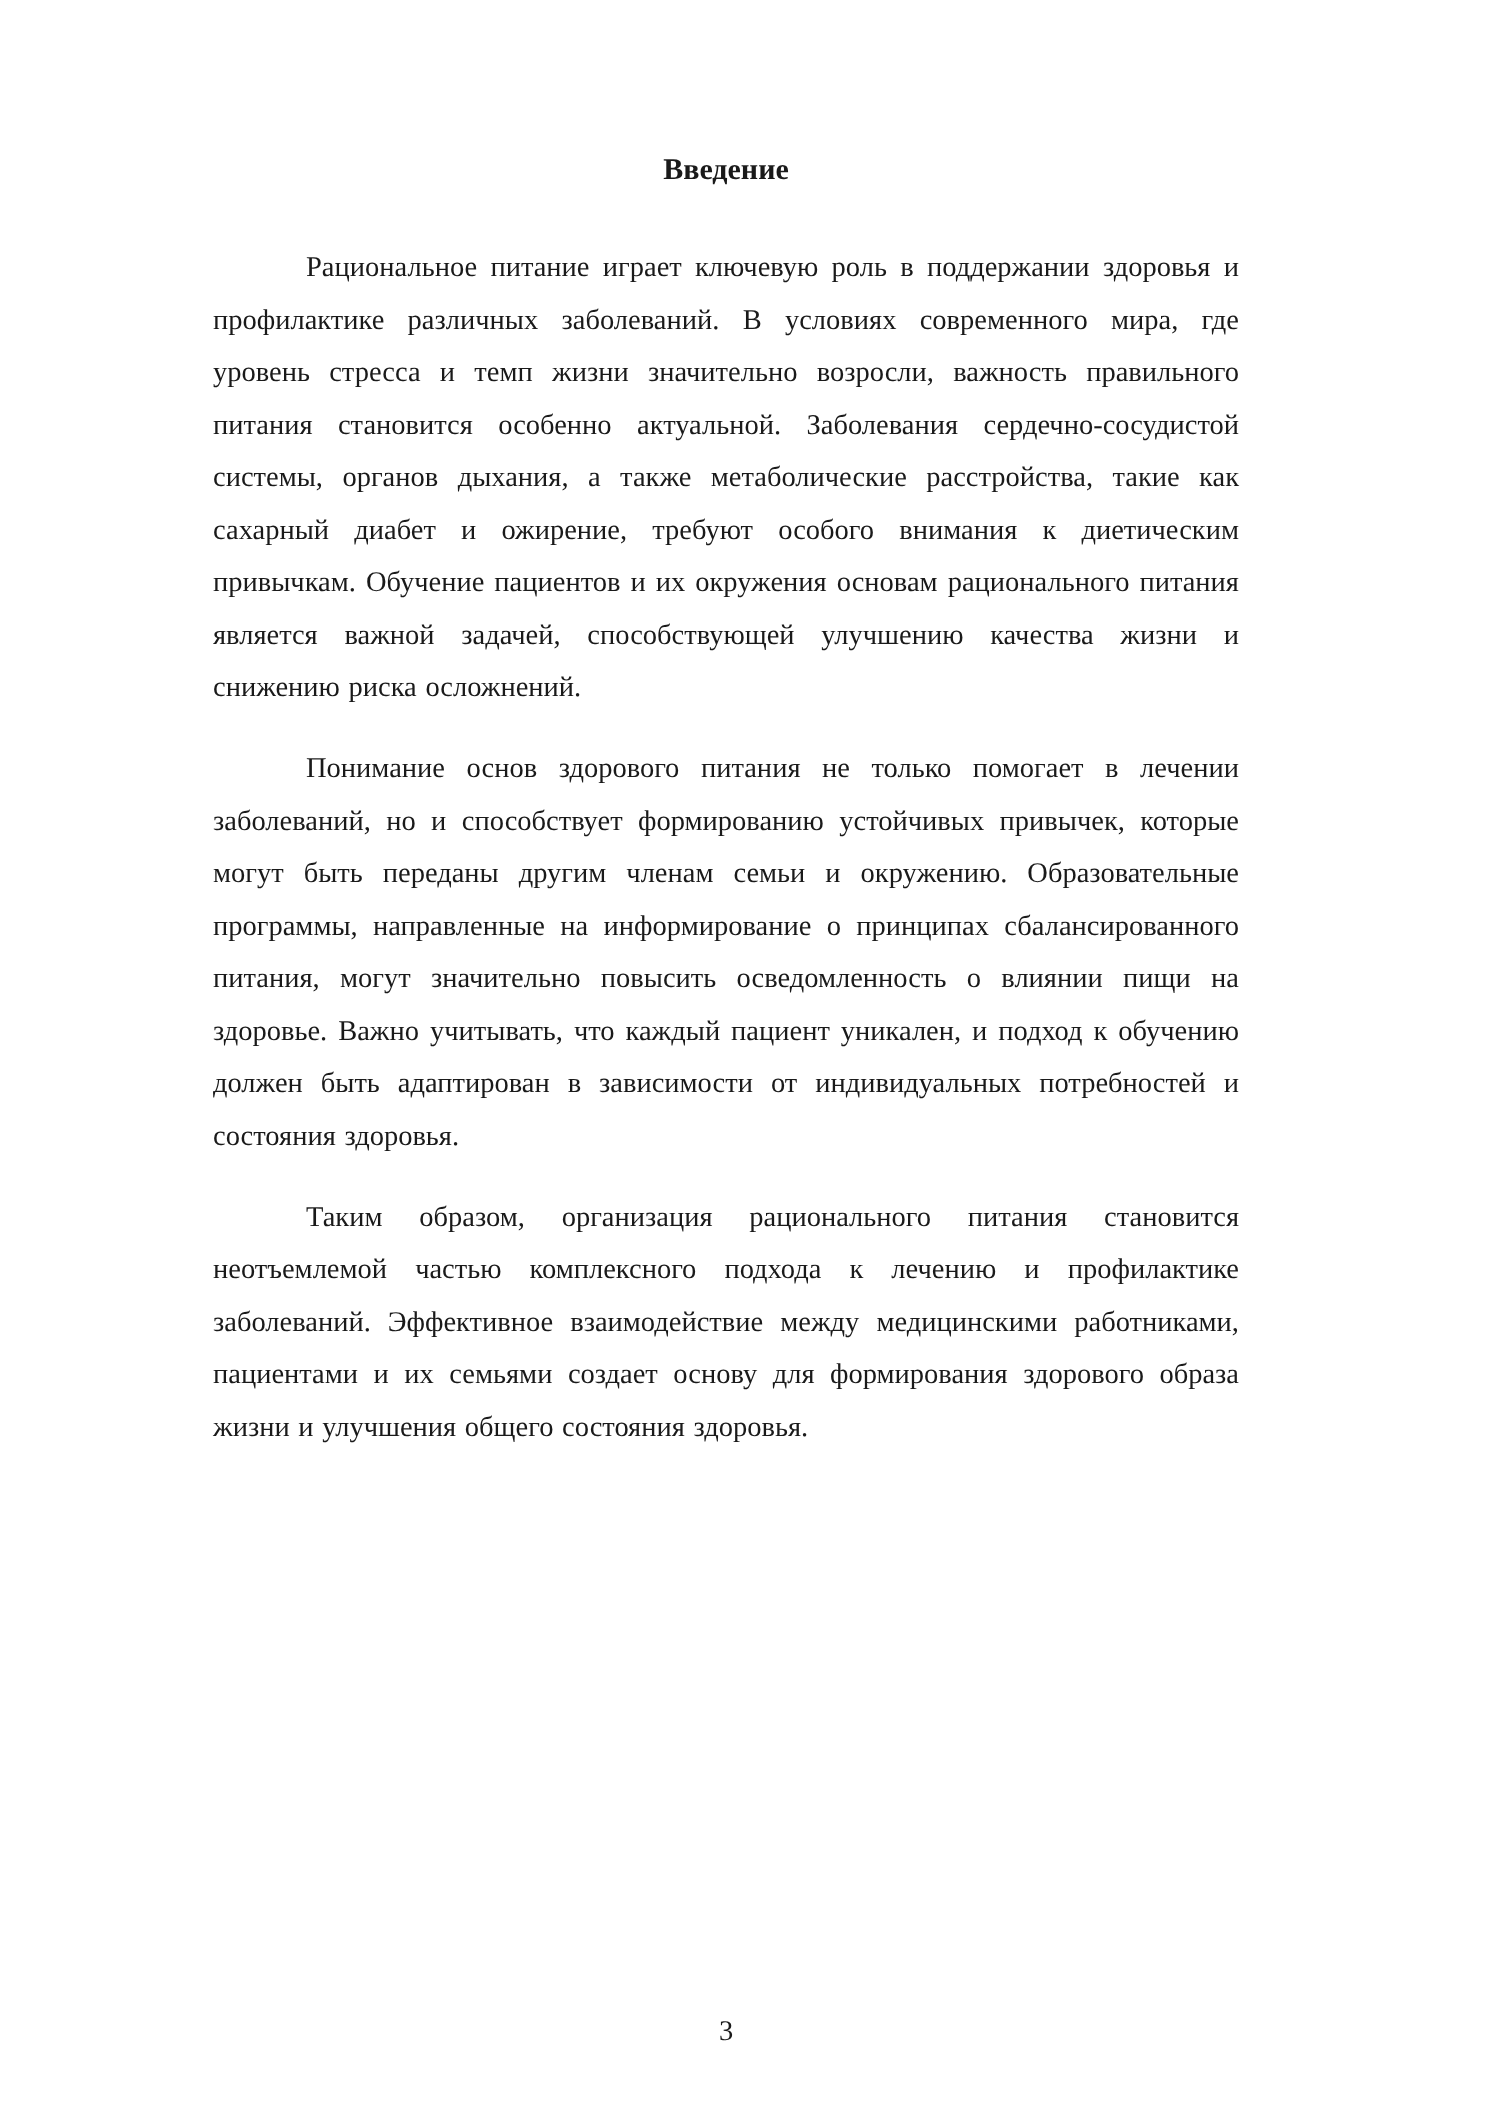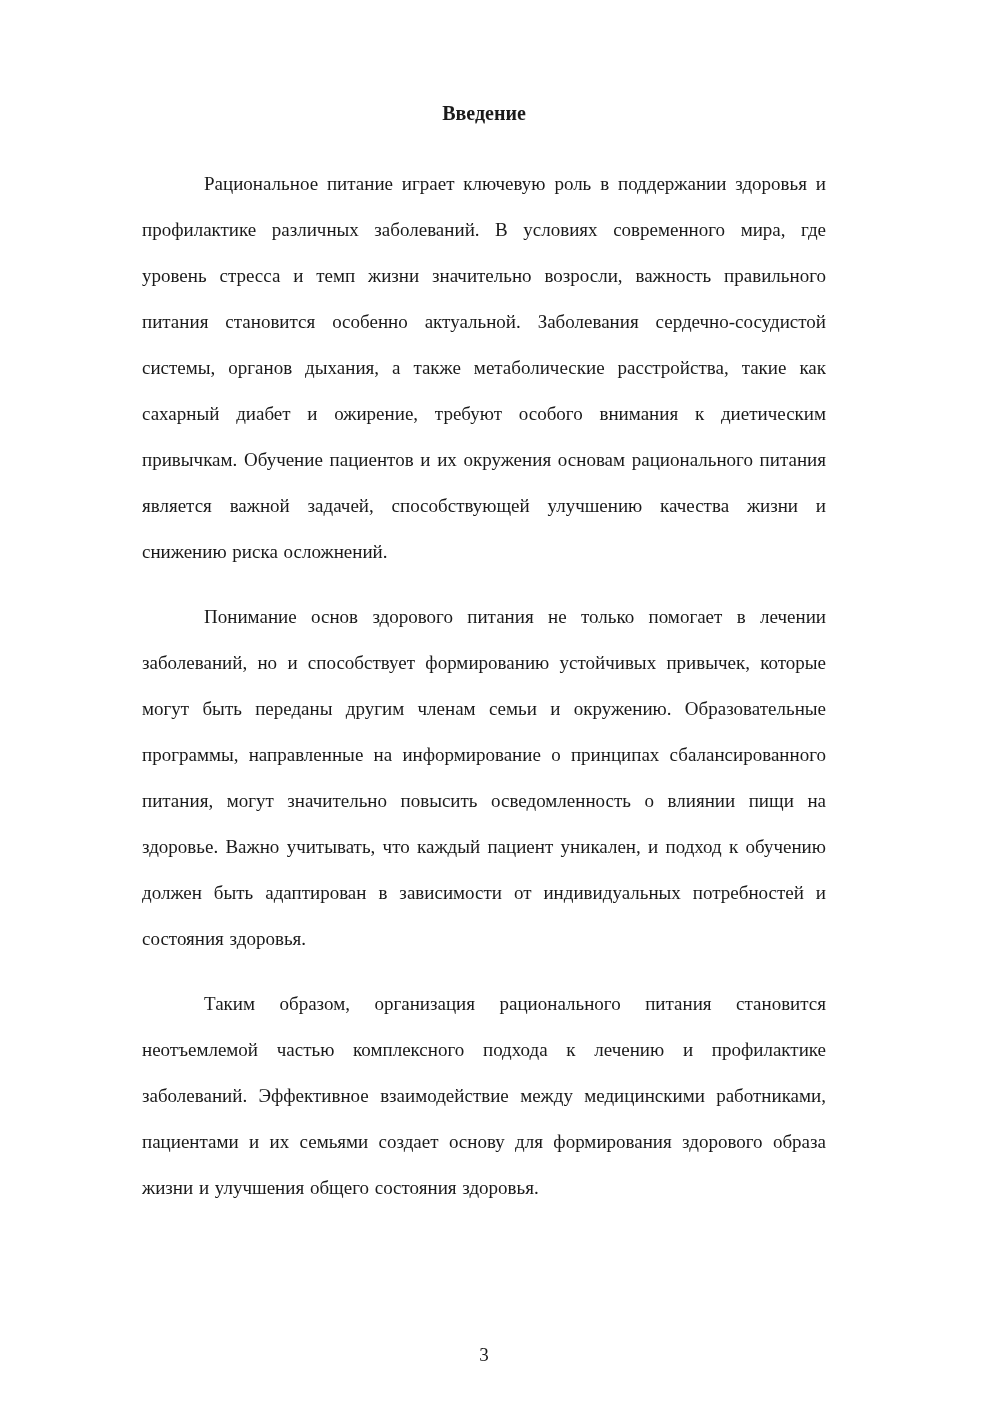--- a/index.html
+++ b/index.html
@@ -26,21 +26,21 @@
   }
   .doc-title {
     font-size: 20px;
     font-weight: bold;
     text-align: center;
     margin: 0 0 30px 0;
     line-height: 35px;
   }
   .para {
     font-size: 19px;
-    line-height: 46px;
+    line-height: 35px;
     text-align: justify;
     text-indent: 62px;
     margin: 0 0 19px 0;
     word-spacing: 1px;
   }
   .page-number {
     position: absolute;
     bottom: 48px;
     left: 142px;
     right: 70px;

